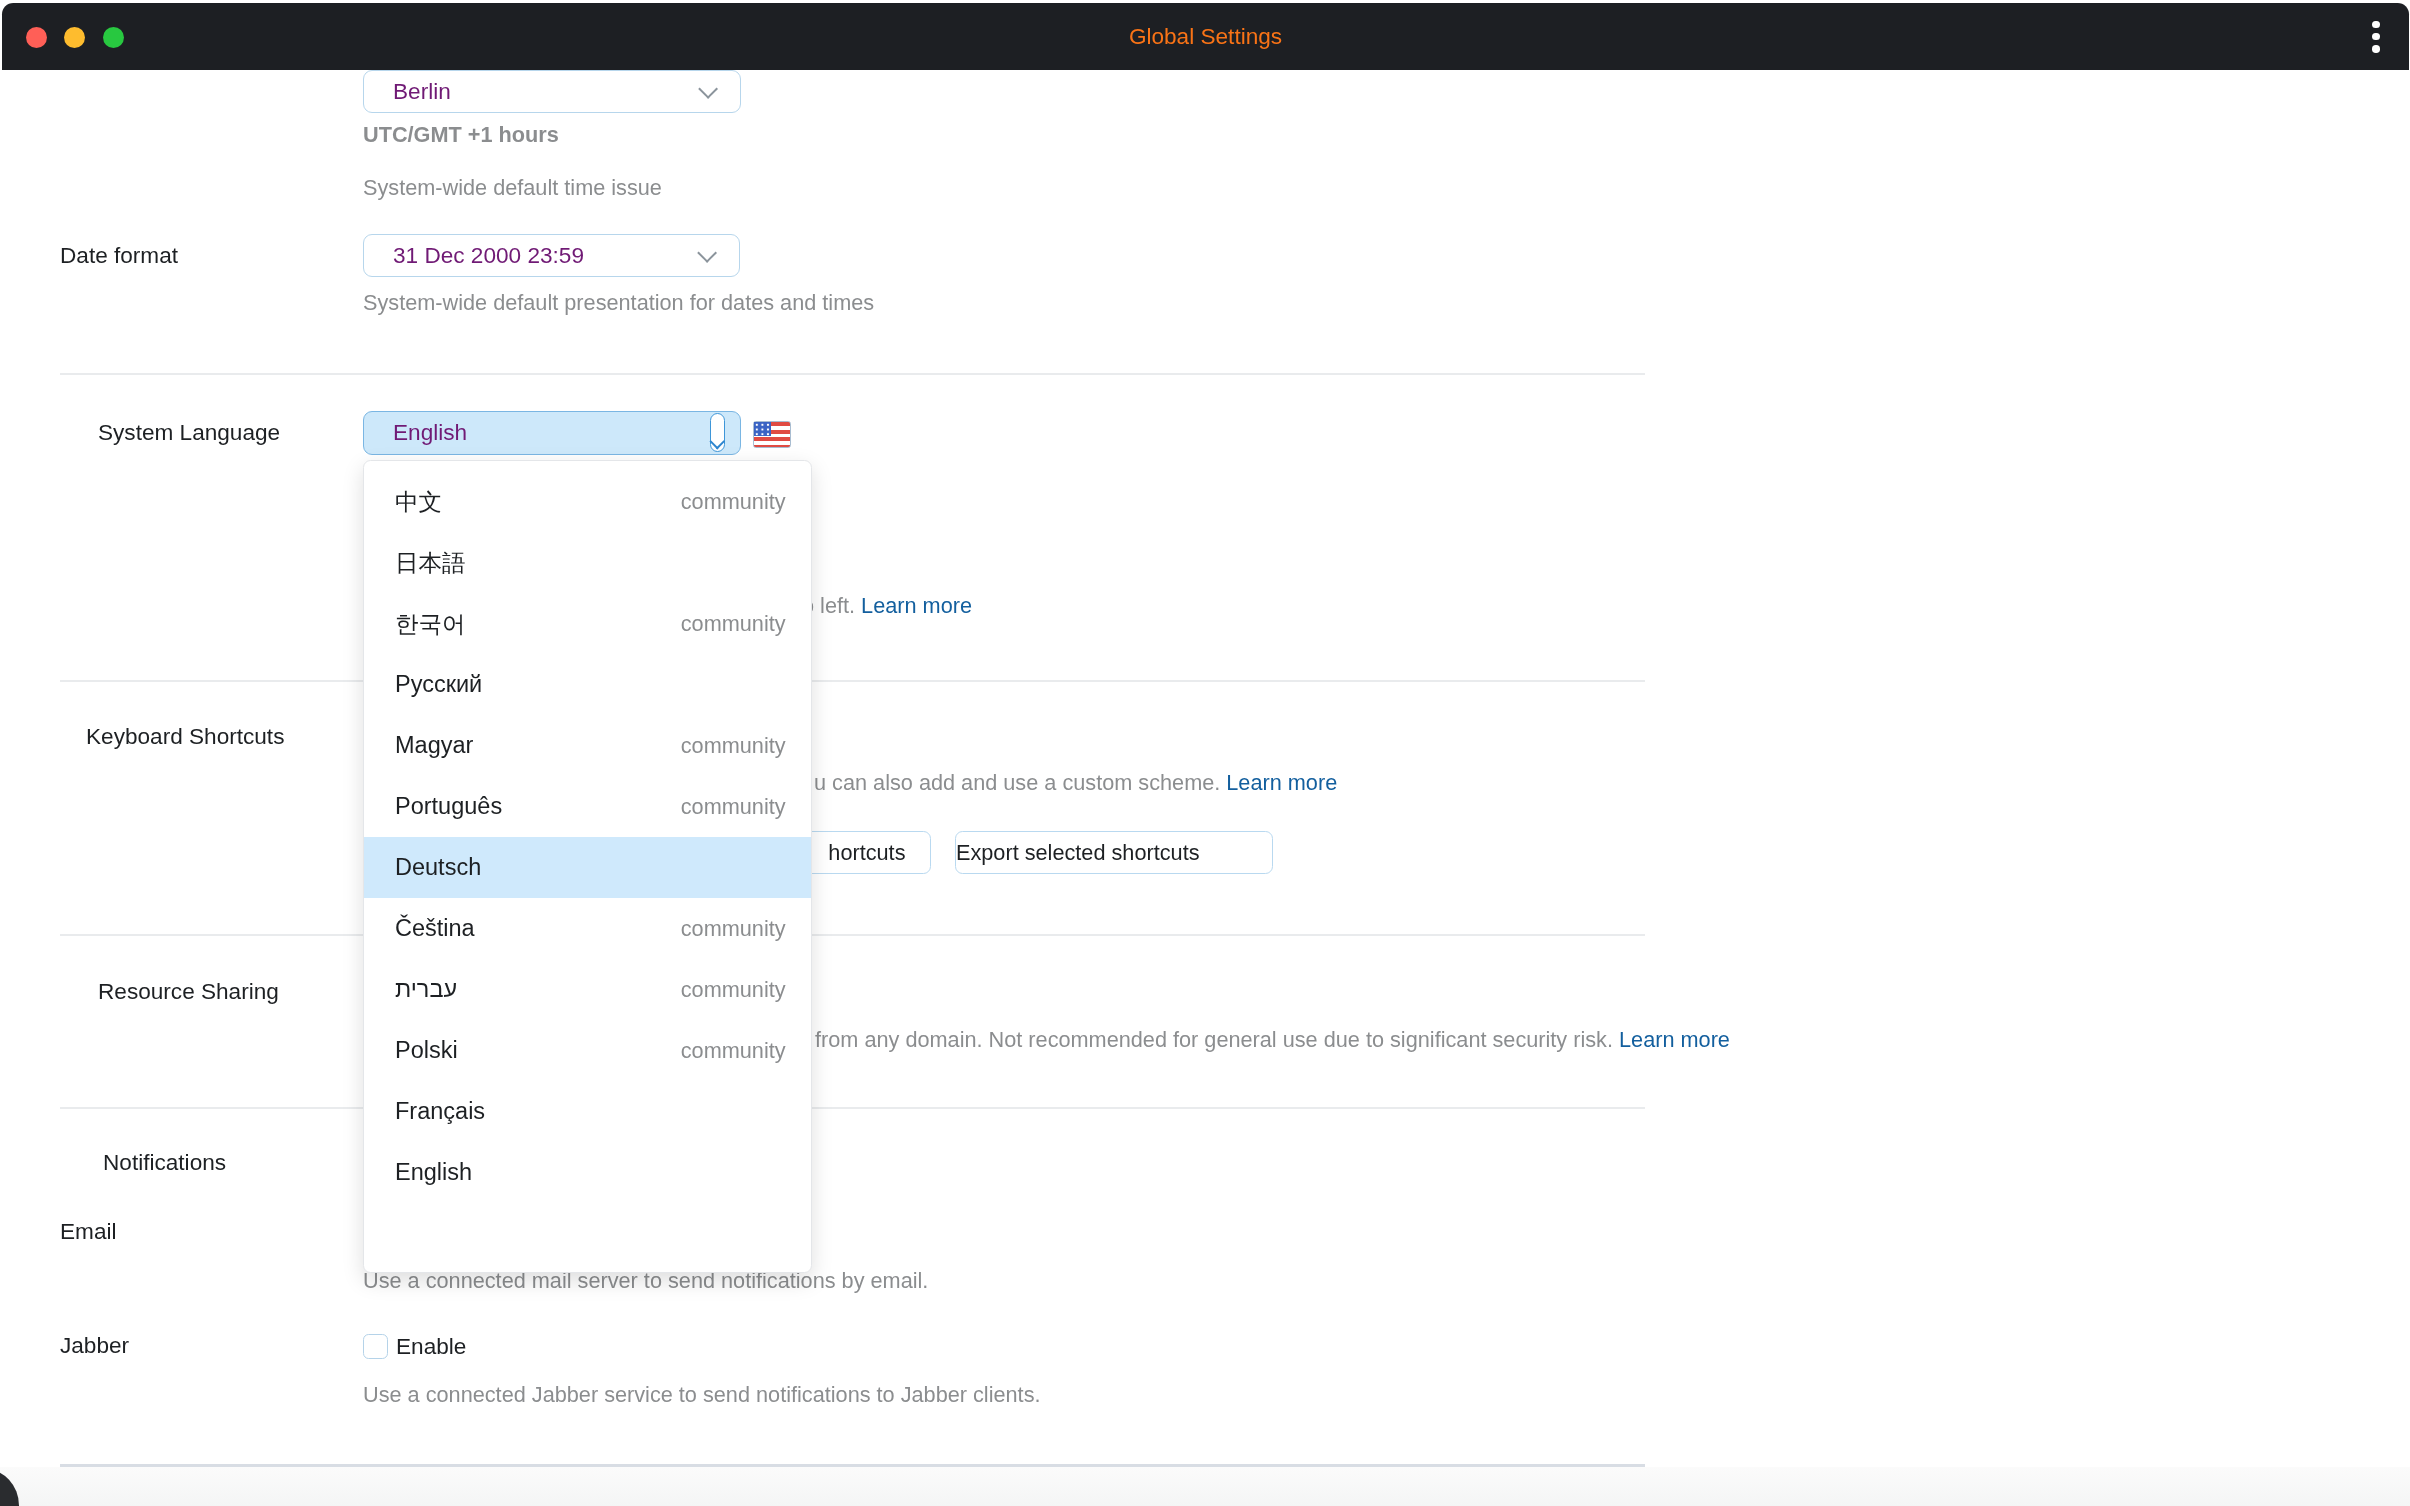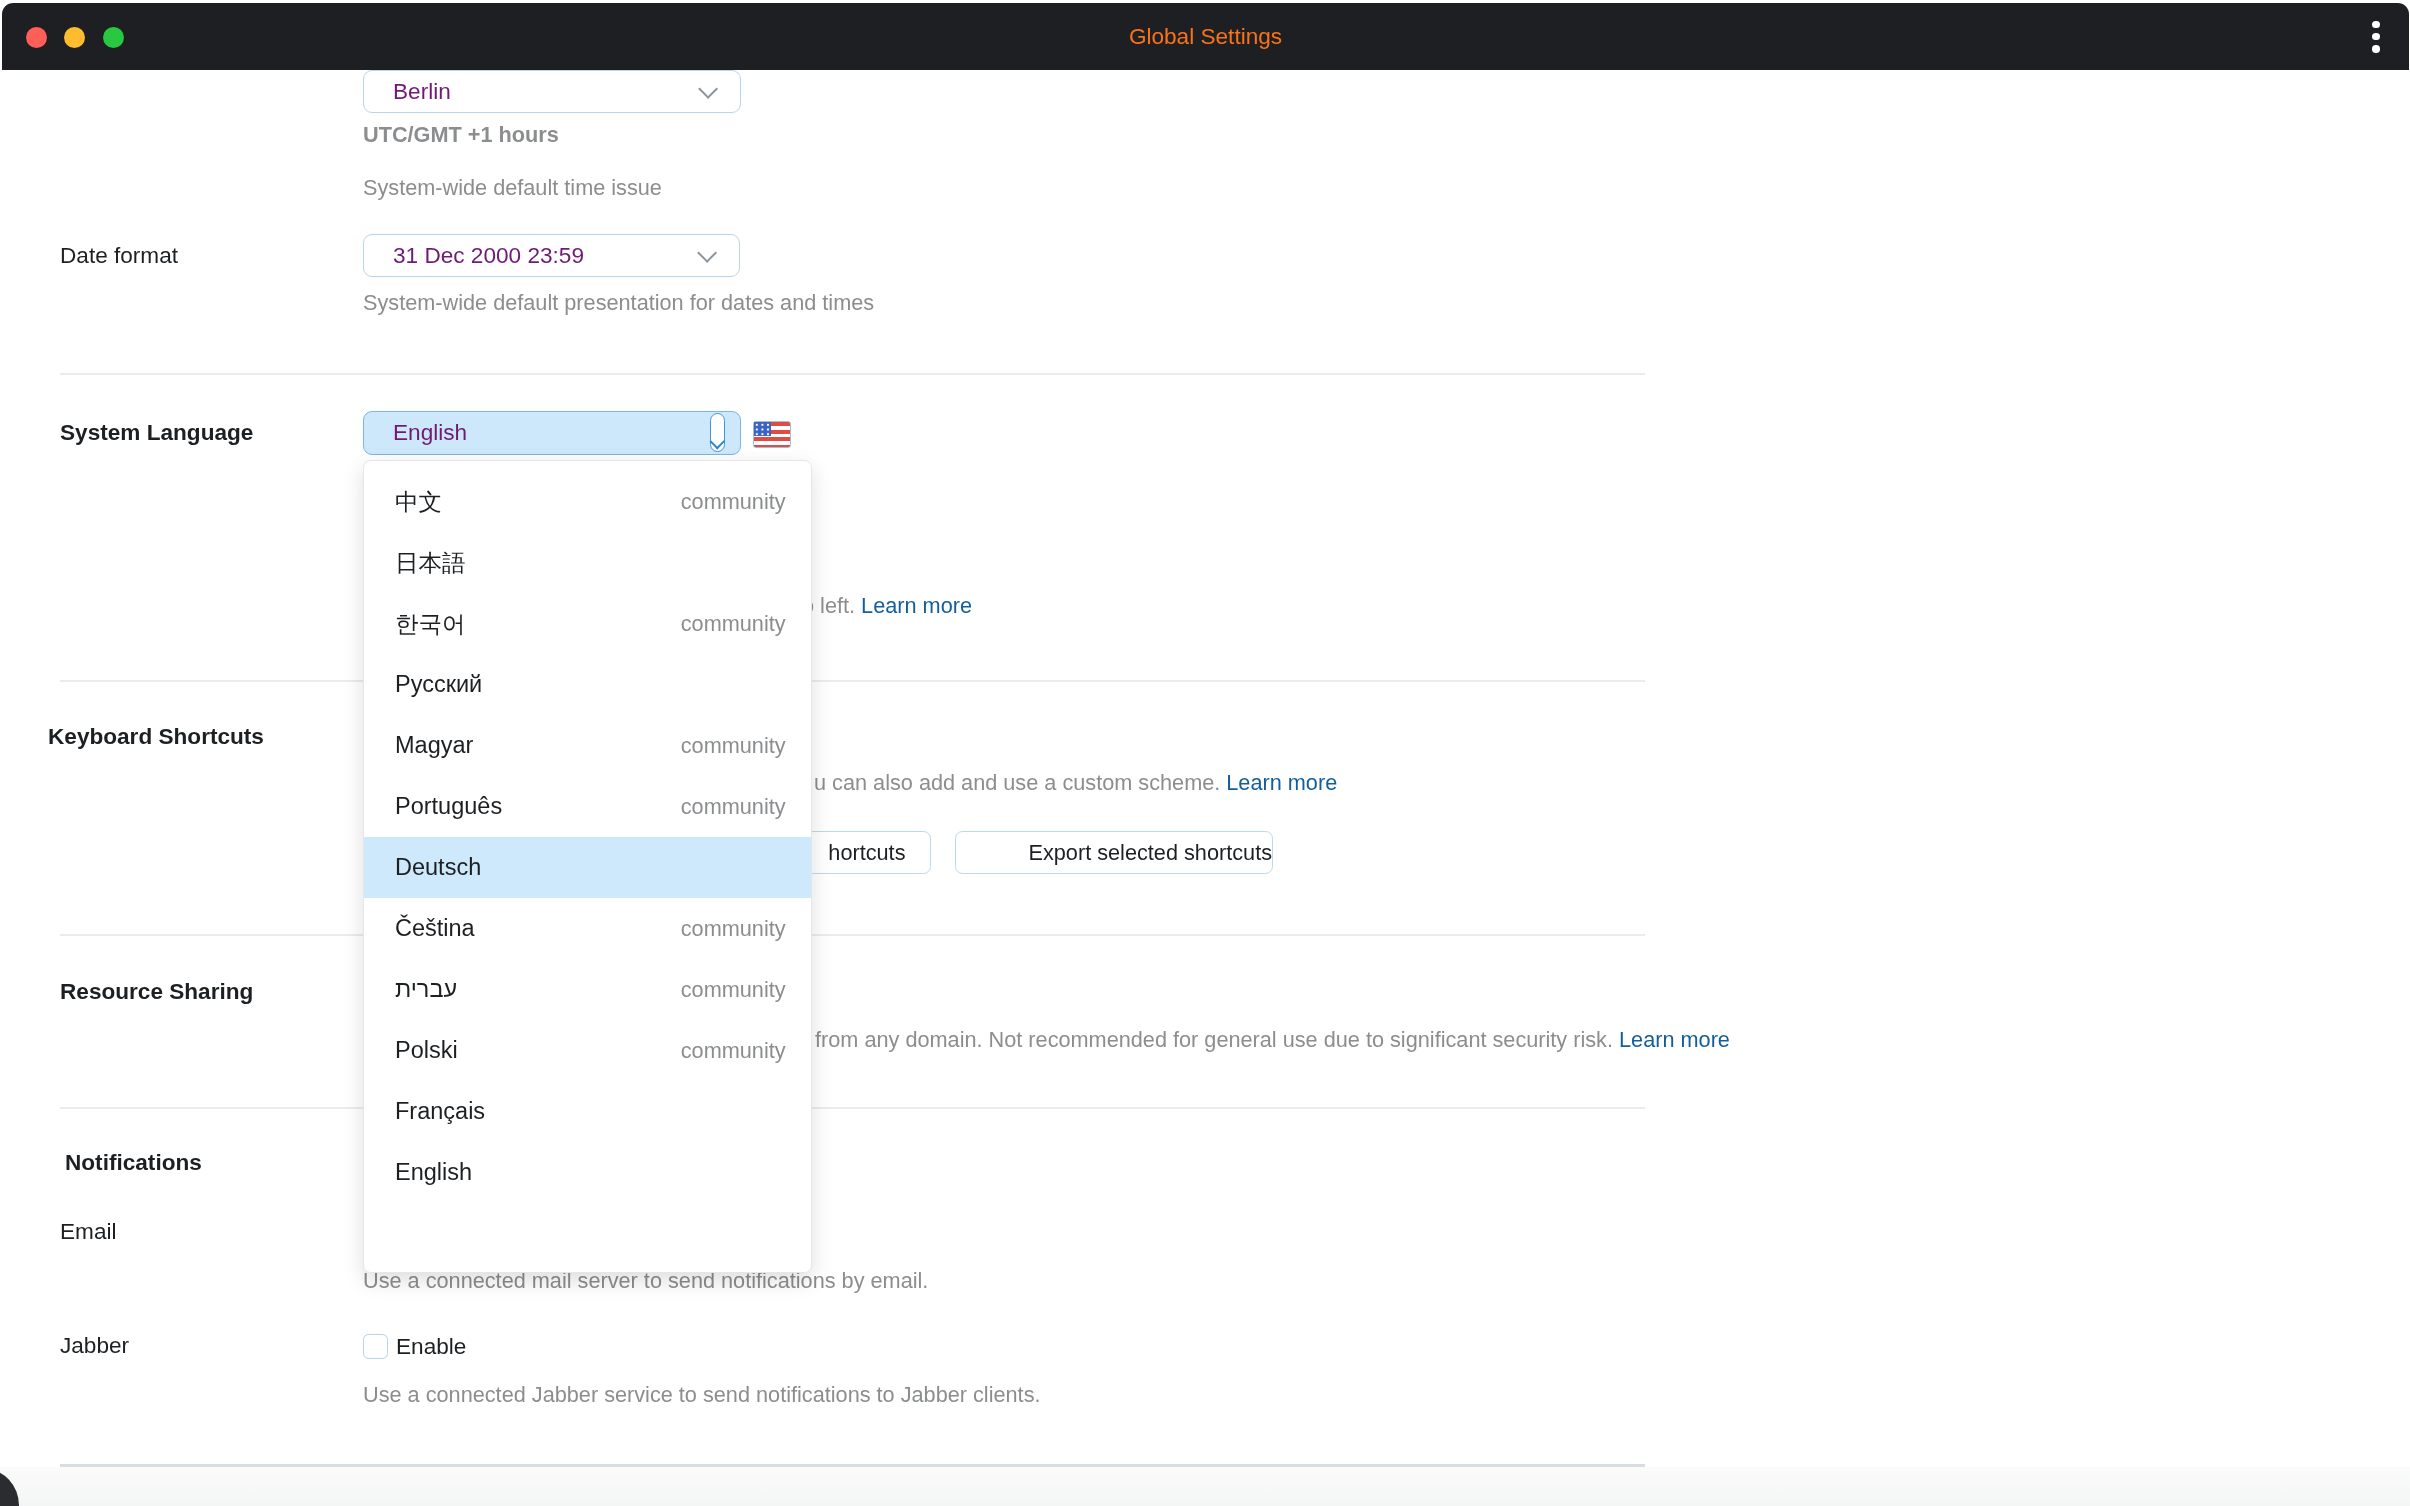--- a/index.html
+++ b/index.html
@@ -17,21 +17,21 @@
   .t-green{left:101px;background:#28c840;}
   .win-title{position:absolute;left:0;right:0;top:21px;text-align:center;color:#f97316;font-size:22.6px;font-weight:500;}
   .kebab{position:absolute;right:21px;top:18px;width:24.5px;height:38px;}
   .kebab i{position:absolute;left:8.5px;width:7.5px;height:7.5px;border-radius:50%;background:#ffffff;}
   .kebab i:nth-child(1){top:0;}
   .kebab i:nth-child(2){top:12.2px;}
   .kebab i:nth-child(3){top:24.5px;}
 
   
   .lbl{font-size:22.6px;color:#1d2023;}
-  .lbl.bold{font-weight:700;}
+  .lbl.bold{font-weight:400;margin-left:38px;}
   .hint{font-size:21.7px;color:#8b8d8f;}
   .frag{font-size:21.7px;color:#8b8d8f;white-space:nowrap;}
   .link{color:#135f9e;cursor:pointer;}
 
   
   .select{
     background:#ffffff;border:1.9px solid #b7d6ec;border-radius:9px;
     font-size:22.6px;color:#701a75;display:flex;align-items:center;
     padding-left:29px;box-sizing:border-box;
   }
@@ -56,21 +56,21 @@
     border:0.9px solid #e4e6e9;border-radius:7.5px;box-shadow:0 7.5px 21px rgba(0,0,0,0.13);
     box-sizing:border-box;padding-top:10.4px;overflow:hidden;
   }
   .dd-row{height:61px;display:flex;align-items:center;justify-content:space-between;
     padding:0 25.4px 0 31px;font-size:23.5px;color:#1d2023;}
   .dd-row.hl{background:#cfe9fc;}
   .dd-badge{font-size:21.7px;color:#8b8d8f;}
 
   
   .btn{background:#ffffff;border:1.9px solid #b9d9f0;border-radius:7.5px;box-sizing:border-box;
-    font-size:21.7px;color:#1d2023;display:flex;align-items:center;justify-content:flex-end;}
+    font-size:21.7px;color:#1d2023;display:flex;align-items:center;justify-content:flex-start;}
   .btn.right-label{justify-content:flex-end;padding-right:24.5px;}
 
   
   .divider{height:1.9px;background:#e9ebed;left:60px;width:1585px;}
   .divider.bottom{height:2.8px;background:#d8dde4;}
   .checkbox{width:25.4px;height:25.4px;border:1.9px solid #b5d3e9;border-radius:5.6px;background:#fff;box-sizing:border-box;}
   .footer{left:0;right:0;top:1467px;bottom:0;background:linear-gradient(#fbfbfb,#f4f5f5);}
   .blob{left:-49px;top:1469px;width:68px;height:73px;border-radius:50%;background:#2a2c2f;}
 </style>
 </head>

